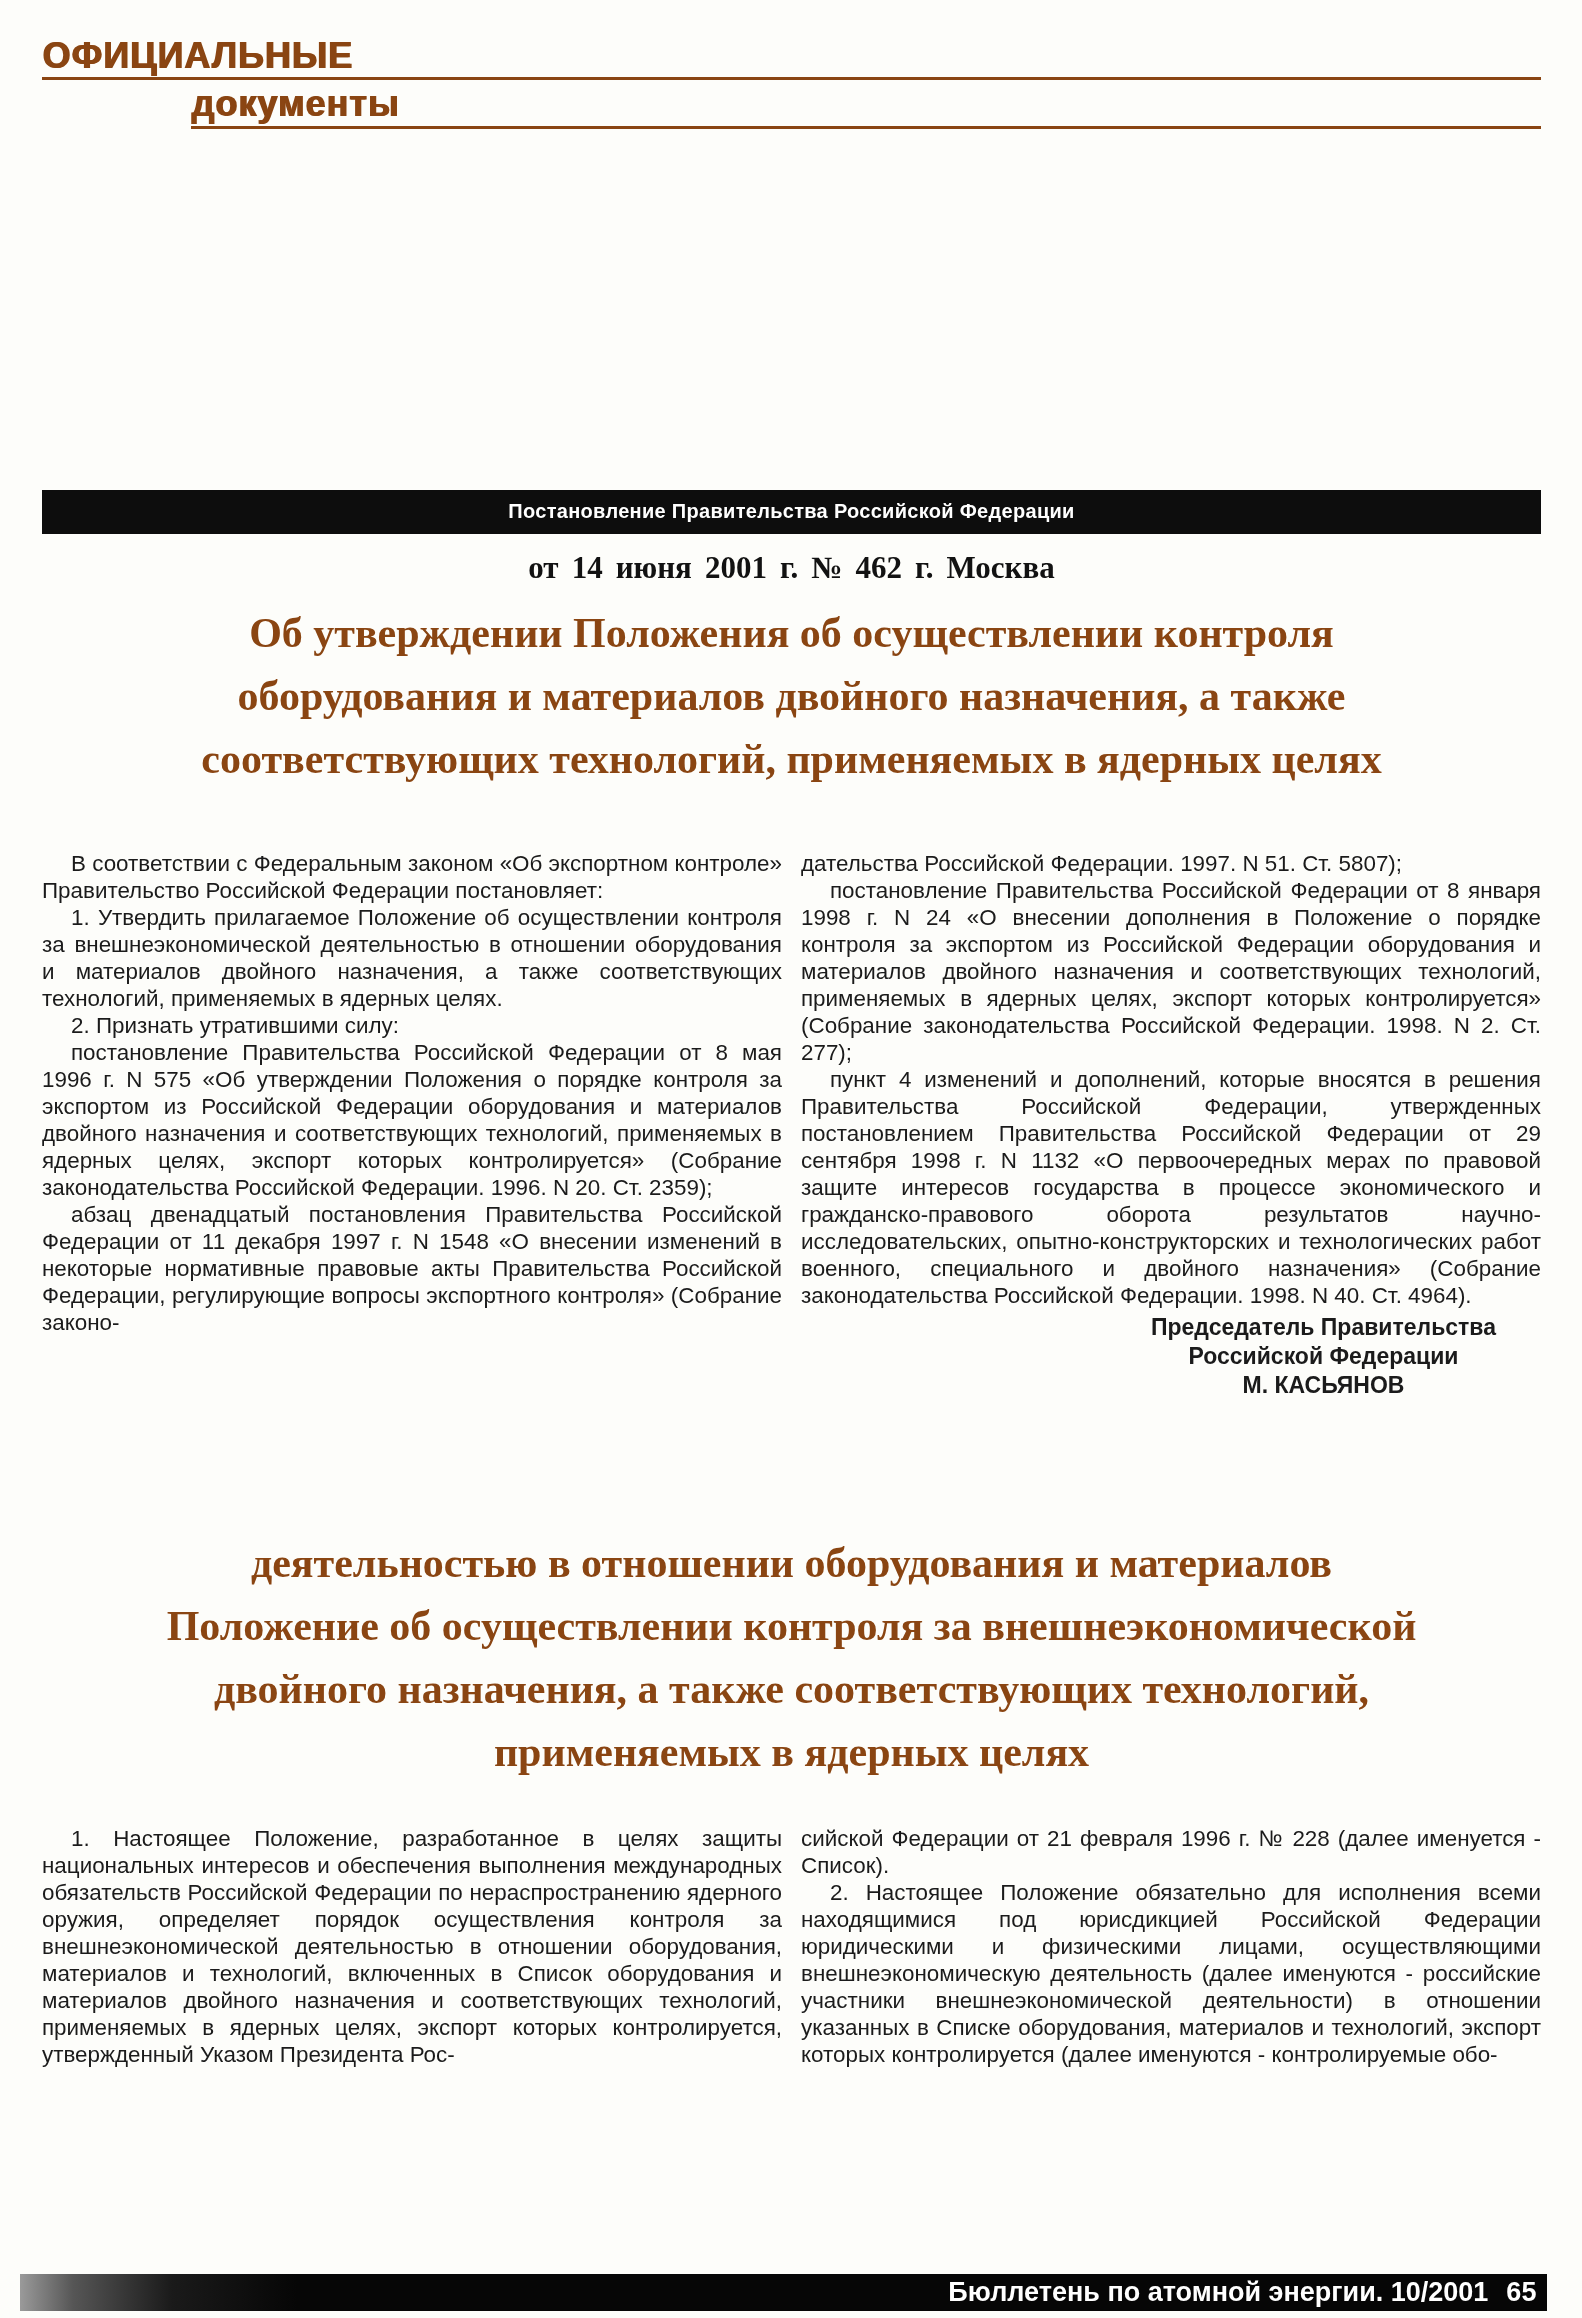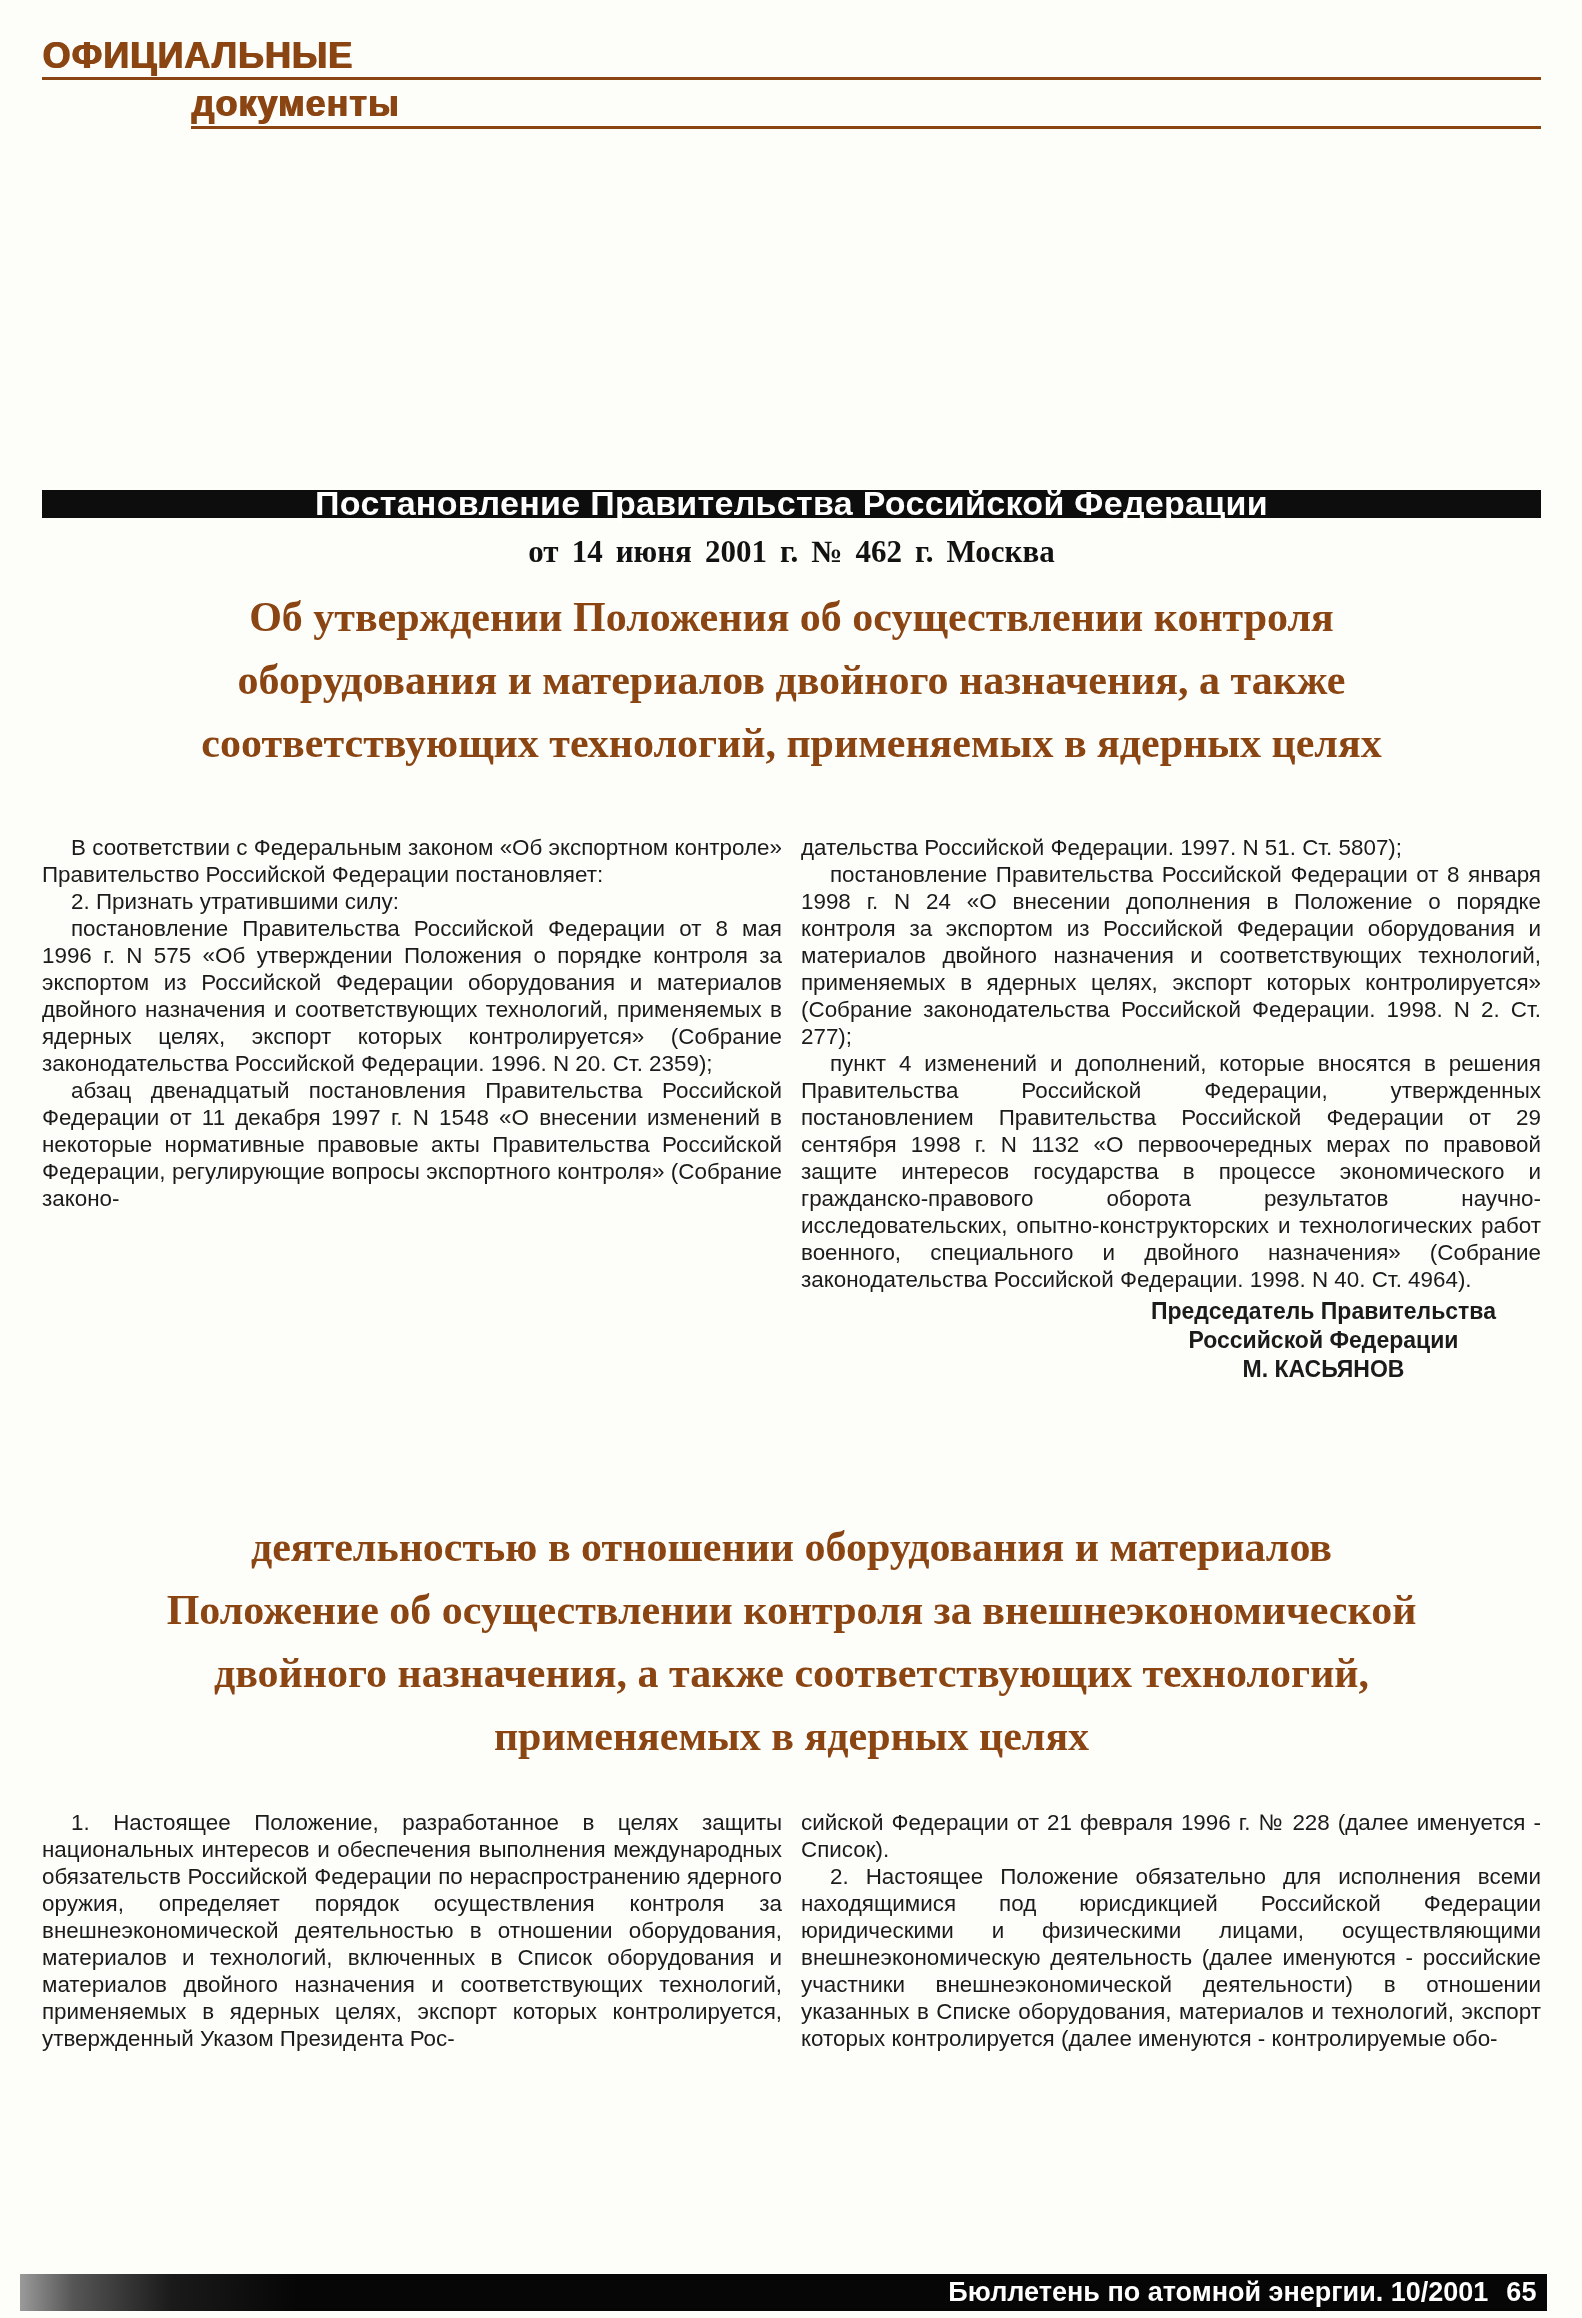--- a/index.html
+++ b/index.html
@@ -32,26 +32,26 @@
     font-size: 36px;
     line-height: 1;
     letter-spacing: 1px;
     color: var(--color-accent);
     text-shadow: 1.3px 0 0 var(--color-accent);
   }
 
   
   .banner {
     margin-top: 361px;
-    height: 28px;
+    height: 44px;
     background: var(--color-banner_bg);
     display: flex; align-items: center; justify-content: center;
     color: #ffffff;
     font-weight: 700;
-    font-size: 34px;
+    font-size: 20px;
     letter-spacing: 0.3px;
   }
 
   .dateline {
     margin-top: 16px;
     text-align: center;
     font-family: "Liberation Serif", serif;
     font-weight: 700;
     font-size: 31px;
     word-spacing: 5.3px;
@@ -131,20 +131,21 @@
 
   <div class="doc-title">
     <div class="line">Об утверждении Положения об осуществлении контроля</div>
     <div class="line">оборудования и материалов двойного назначения, а также</div>
     <div class="line">соответствующих технологий, применяемых в ядерных целях</div>
   </div>
 
   <div class="cols">
     <div class="col">
       <p>В соответствии с Федеральным законом «Об экспортном контроле» Правительство Российской Федерации постановляет:</p>
+      <p>1. Утвердить прилагаемое Положение об осуществлении контроля за внешнеэкономической деятельностью в отношении оборудования и материалов двойного назначения, а также соответствующих технологий, применяемых в ядерных целях.</p>
       <p>2. Признать утратившими силу:</p>
       <p>постановление Правительства Российской Федерации от 8 мая 1996 г. N 575 «Об утверждении Положения о порядке контроля за экспортом из Российской Федерации оборудования и материалов двойного назначения и соответствующих технологий, применяемых в ядерных целях, экспорт которых контролируется» (Собрание законодательства Российской Федерации. 1996. N 20. Ст. 2359);</p>
       <p>абзац двенадцатый постановления Правительства Российской Федерации от 11 декабря 1997 г. N 1548 «О внесении изменений в некоторые нормативные правовые акты Правительства Российской Федерации, регулирующие вопросы экспортного контроля» (Собрание законо-</p>
     </div>
     <div class="col">
       <p class="no-indent">дательства Российской Федерации. 1997. N 51. Ст. 5807);</p>
       <p>постановление Правительства Российской Федерации от 8 января 1998 г. N 24 «О внесении дополнения в Положение о порядке контроля за экспортом из Российской Федерации оборудования и материалов двойного назначения и соответствующих технологий, применяемых в ядерных целях, экспорт которых контролируется» (Собрание законодательства Российской Федерации. 1998. N 2. Ст. 277);</p>
       <p>пункт 4 изменений и дополнений, которые вносятся в решения Правительства Российской Федерации, утвержденных постановлением Правительства Российской Федерации от 29 сентября 1998 г. N 1132 «О первоочередных мерах по правовой защите интересов государства в процессе экономического и гражданско-правового оборота результатов научно-исследовательских, опытно-конструкторских и технологических работ военного, специального и двойного назначения» (Собрание законодательства Российской Федерации. 1998. N 40. Ст. 4964).</p>
       <div class="signature">
         <div>Председатель Правительства</div>

